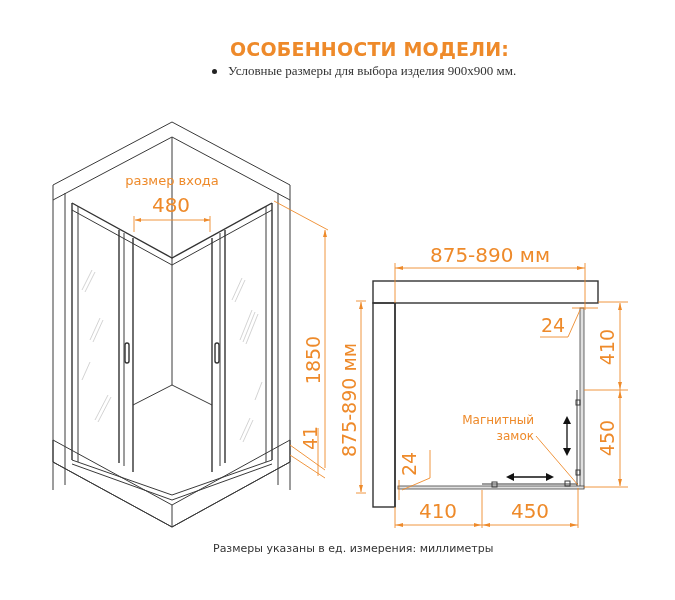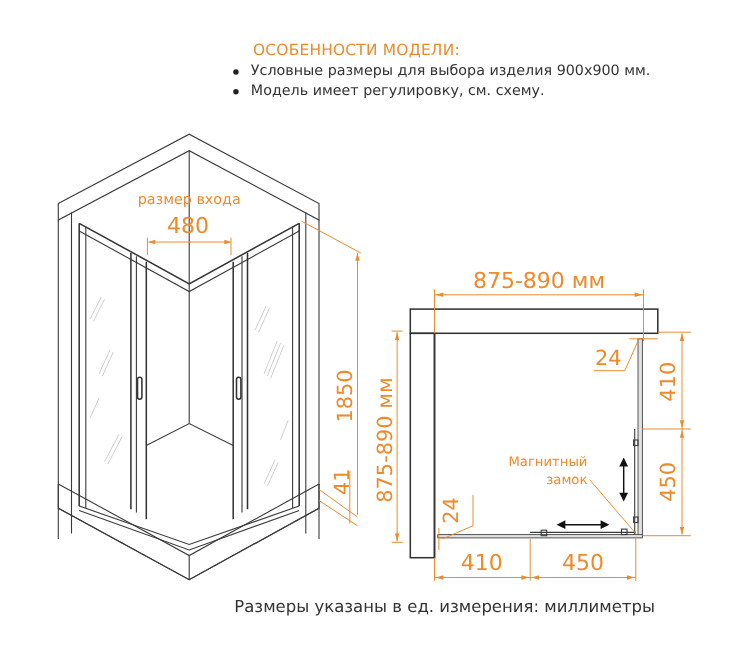--- a/index.html
+++ b/index.html
@@ -1,38 +1,37 @@
 <!DOCTYPE html>
 <html><head>
 <meta charset="utf-8">
 <style>
   html, body { margin: 0; padding: 0; background: #ffffff; }
   body { width: 675px; height: 600px; position: relative; overflow: hidden;
          font-family: "DejaVu Sans", "Liberation Sans", sans-serif; }
   .features { position: absolute; left: 208px; top: 38px; width: 460px; }
-  .features-title { margin: 0 0 2px 22px; color: #ee8a2a; font-weight: normal; font-size: 14px; letter-spacing: 0.2px; }
+  .features-title { margin: 0 0 2px 22px; color: #ee8a2a; font-weight: bold; font-size: 19px; letter-spacing: 0.2px; }
   .features ul { margin: 0; padding: 0; list-style: none; }
-  .features li { position: relative; padding-left: 20px; font-size: 13px; line-height: 18px; color: #333333; }
+  .features li { position: relative; padding-left: 20px; font-size: 13px; line-height: 18px; color: #333333; font-family: Liberation Serif, serif; }
   .features li::before { content: ""; position: absolute; left: 4px; top: 7px; width: 5px; height: 5px; border-radius: 50%; background: #222; }
-  .footnote { position: absolute; left: 213px; top: 542px; font-size: 15px; color: #333; }
+  .footnote { position: absolute; left: 213px; top: 542px; font-size: 11px; color: #333; }
   svg { position: absolute; left: 0; top: 0; }
   .ln { stroke: #3a3a3a; fill: none; stroke-width: 1; }
   .thk { stroke: #333; fill: none; stroke-width: 1.4; }
   .dim { stroke: #ee8a2a; fill: none; stroke-width: 0.9; }
   .dimtext { fill: #ee8a2a; font-family: "DejaVu Sans", sans-serif; }
   .hatch { stroke: #c8c8c8; stroke-width: 0.8; }
 </style>
 </head>
 <body>
 
 <div class="features">
   <div class="features-title">ОСОБЕННОСТИ МОДЕЛИ:</div>
   <ul>
     <li>Условные размеры для выбора изделия 900x900 мм.</li>
-    <li>Модель имеет регулировку, см. схему.</li>
   </ul>
 </div>
 
 <svg width="675" height="600" viewBox="0 0 675 600">
 
   <g>
 
     <polygon class="ln" points="53,185 172,122 290,185 290,200 172,137 53,200"></polygon>
     <line class="ln" x1="53" y1="200" x2="53" y2="490"></line>
     <line class="ln" x1="290" y1="200" x2="290" y2="490"></line>

